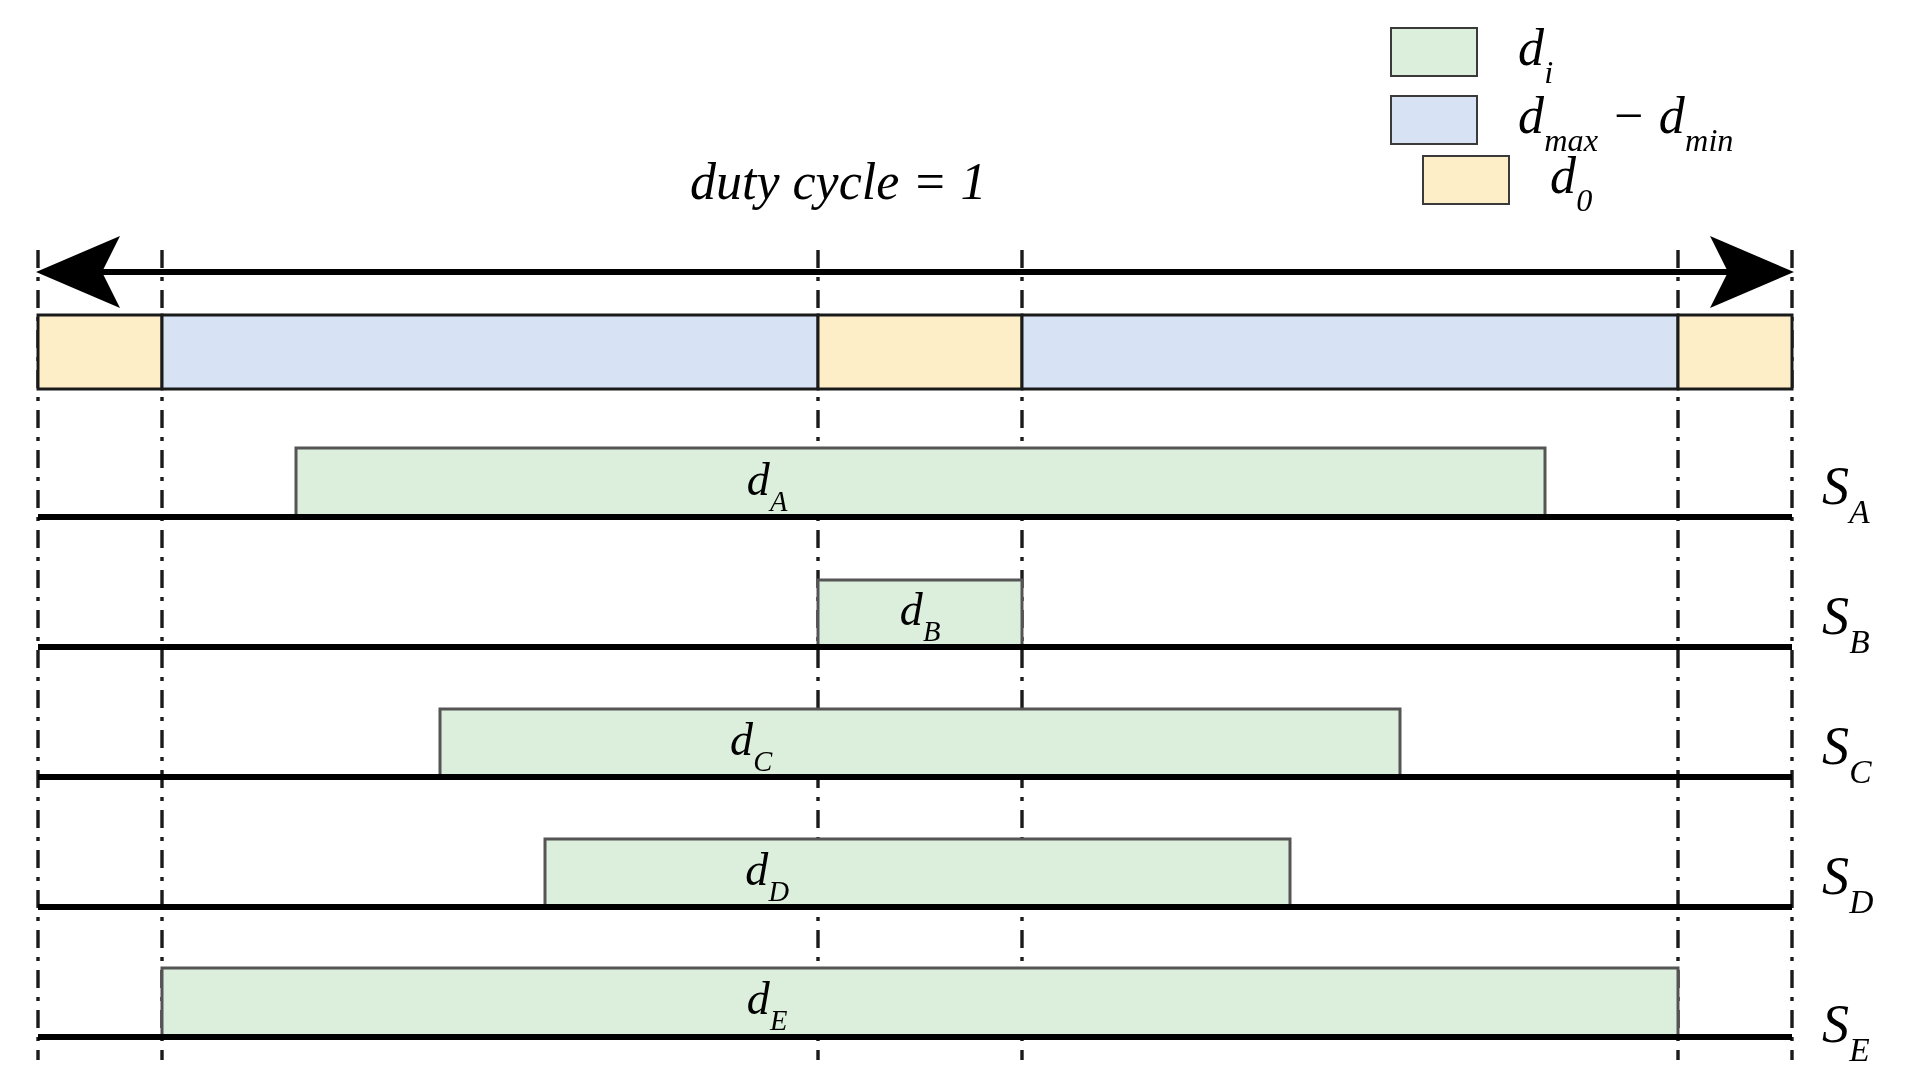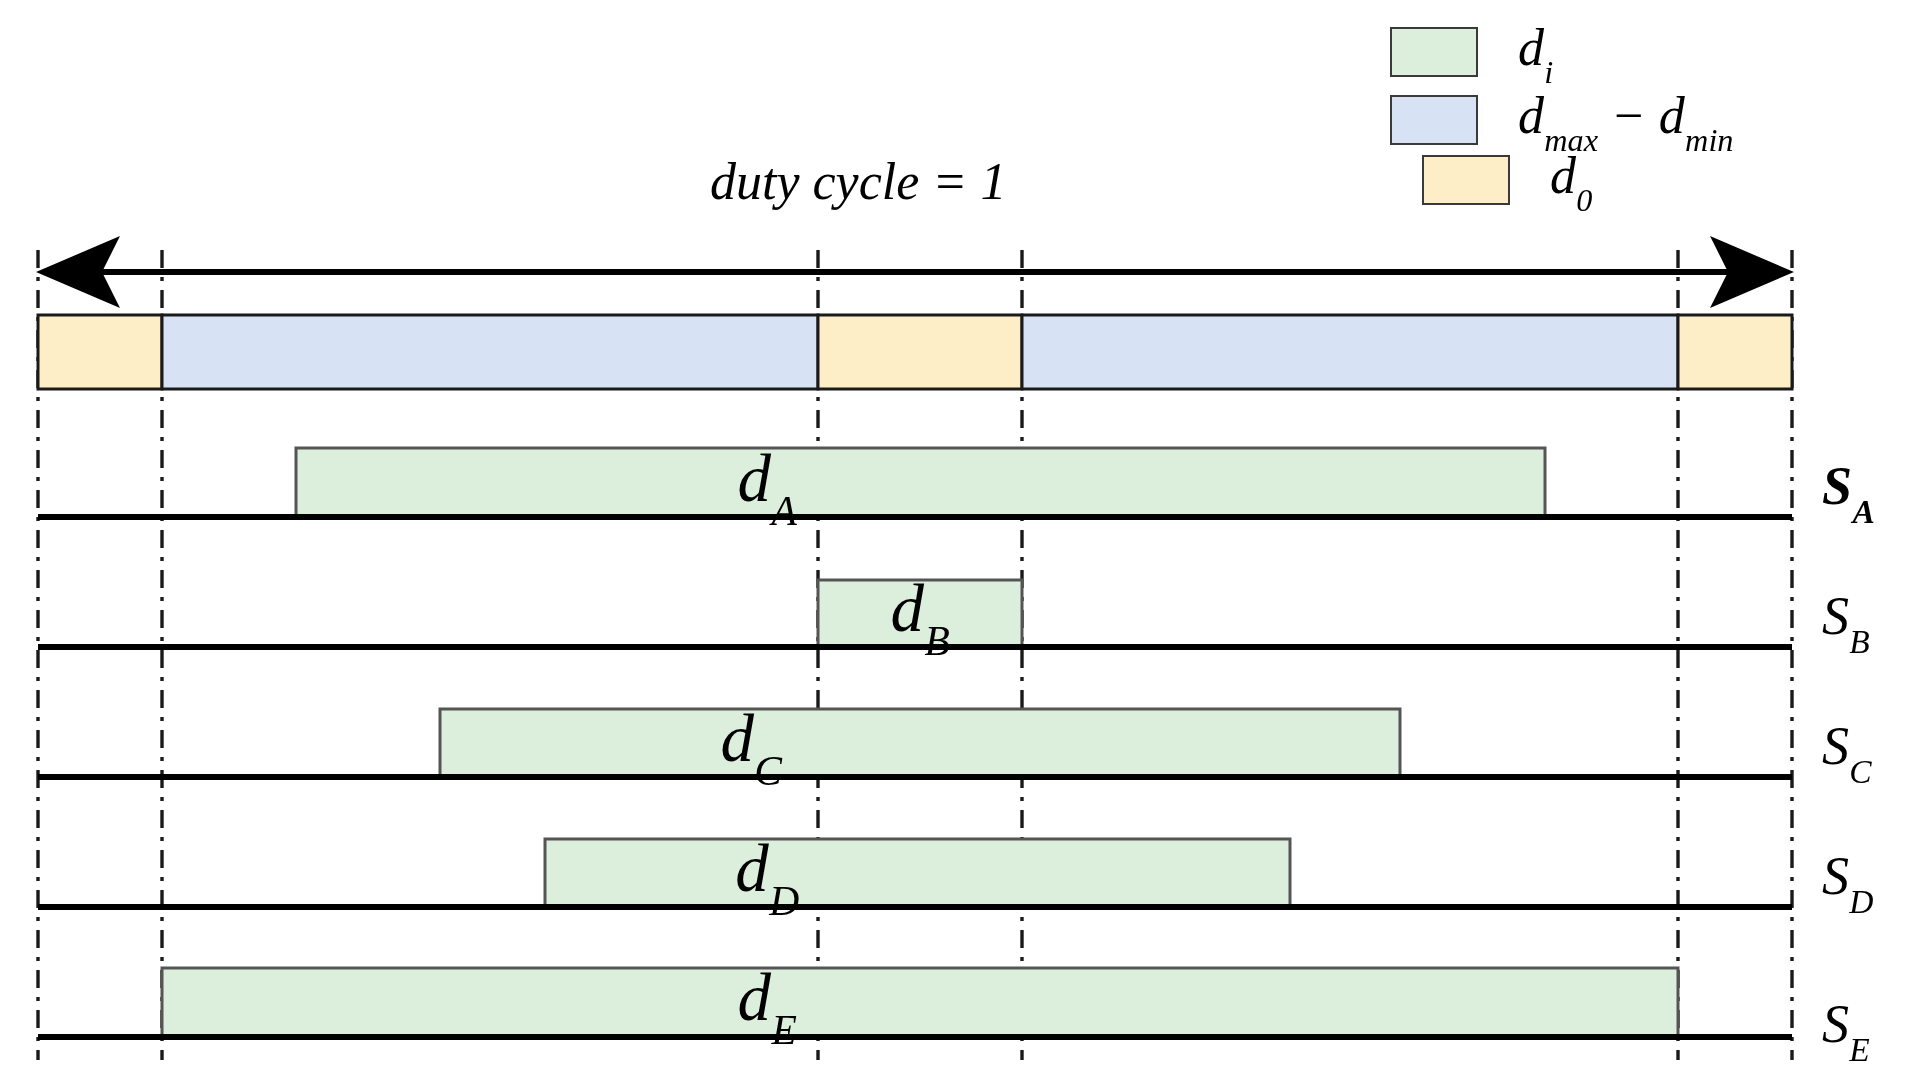--- a/index.html
+++ b/index.html
@@ -45,25 +45,24 @@
     white-space:nowrap;
     line-height:1;
   }
   .duty-label{
     position:absolute;
     font-family:"Liberation Serif", serif;
     font-style:italic;
     font-size:52px;
     color:#000;
     white-space:nowrap;
-    margin-left:20px;
   }
   .bar-label{
     position:absolute;
-    font-size:67px;
+    font-size:46px;
     transform:translate(-50%,-50%);
     text-align:center;
   }
   .sig-label{
     position:absolute;
     font-size:54px;
     transform:translateY(-50%);
   }
 </style>
 </head>
@@ -148,19 +147,19 @@
       <line x1="38" y1="1037" x2="1792" y2="1037" stroke="#000" stroke-width="6"></line>
     </g>
   </svg>
 
   <div class="mathtext bar-label" style="left:767px;top:484px;">d<span class="sub">A</span></div>
   <div class="mathtext bar-label" style="left:920px;top:614px;">d<span class="sub">B</span></div>
   <div class="mathtext bar-label" style="left:751px;top:744px;">d<span class="sub">C</span></div>
   <div class="mathtext bar-label" style="left:767px;top:874px;">d<span class="sub">D</span></div>
   <div class="mathtext bar-label" style="left:767px;top:1003px;text-align:center;">d<span class="sub">E</span></div>
 
-  <div class="mathtext sig-label" style="left:1822px;top:490px;font-weight:bold;">S<span class="sub">A</span></div>
+  <div class="mathtext sig-label" style="left:1822px;top:490px;">S<span class="sub">A</span></div>
   <div class="mathtext sig-label" style="left:1822px;top:620px;">S<span class="sub">B</span></div>
   <div class="mathtext sig-label" style="left:1822px;top:750px;">S<span class="sub">C</span></div>
   <div class="mathtext sig-label" style="left:1822px;top:880px;">S<span class="sub">D</span></div>
   <div class="mathtext sig-label" style="left:1822px;top:1008px;margin-top:20px;">S<span class="sub">E</span></div>
 
 </div>
 
 </body></html>

